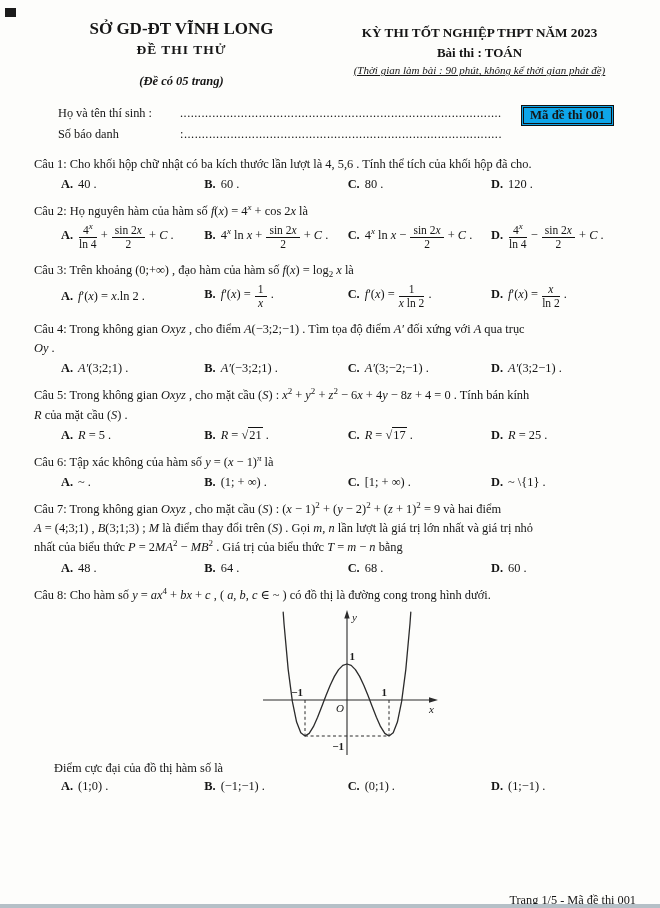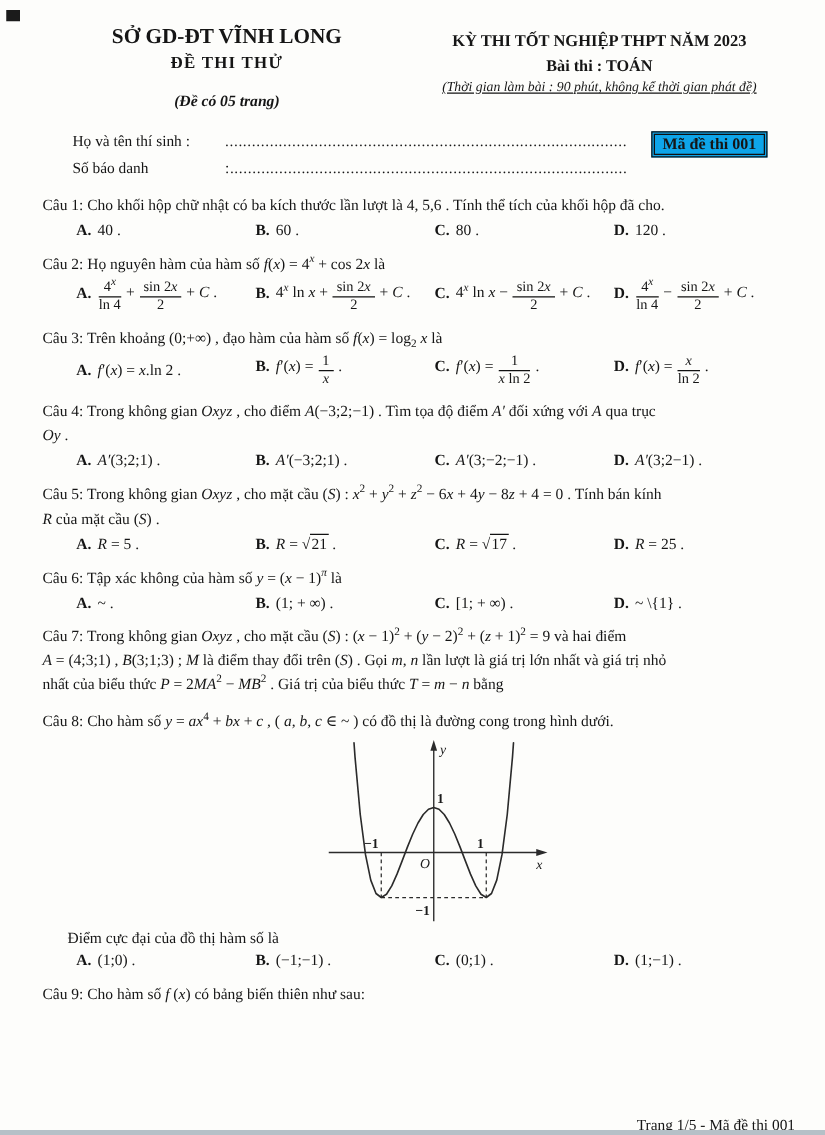--- a/index.html
+++ b/index.html
@@ -134,20 +134,26 @@
         <div class="q-stem"><span class="q-label">Câu 6:</span> <span>Tập xác không của hàm số </span><span class="it">y</span><span> = (</span><span class="it">x</span><span> − 1)</span><sup><span class="it">π</span></sup><span> là</span></div>
         <div class="opts">
           <span class="opt"><span class="opt-key">A.</span><span>~ .</span></span>
           <span class="opt"><span class="opt-key">B.</span><span>(1; + ∞) .</span></span>
           <span class="opt"><span class="opt-key">C.</span><span>[1; + ∞) .</span></span>
           <span class="opt"><span class="opt-key">D.</span><span>~ \{1} .</span></span>
         </div>
       </div>
       <div class="q">
         <div class="q-stem"><span class="q-label">Câu 7:</span> <span>Trong không gian </span><span class="it">Oxyz</span><span> , cho mặt cầu (</span><span class="it">S</span><span>) : (</span><span class="it">x</span><span> − 1)</span><sup><span>2</span></sup><span> + (</span><span class="it">y</span><span> − 2)</span><sup><span>2</span></sup><span> + (</span><span class="it">z</span><span> + 1)</span><sup><span>2</span></sup><span> = 9 và hai điểm</span><br><span class="it">A</span><span> = (4;3;1) , </span><span class="it">B</span><span>(3;1;3) ; </span><span class="it">M</span><span> là điểm thay đổi trên (</span><span class="it">S</span><span>) . Gọi </span><span class="it">m</span><span>, </span><span class="it">n</span><span> lần lượt là giá trị lớn nhất và giá trị nhỏ</span><br><span>nhất của biểu thức </span><span class="it">P</span><span> = 2</span><span class="it">MA</span><sup><span>2</span></sup><span> − </span><span class="it">MB</span><sup><span>2</span></sup><span> . Giá trị của biểu thức </span><span class="it">T</span><span> = </span><span class="it">m</span><span> − </span><span class="it">n</span><span> bằng</span></div>
+        <div class="opts">
+          <span class="opt"><span class="opt-key">A.</span><span>48 .</span></span>
+          <span class="opt"><span class="opt-key">B.</span><span>64 .</span></span>
+          <span class="opt"><span class="opt-key">C.</span><span>68 .</span></span>
+          <span class="opt"><span class="opt-key">D.</span><span>60 .</span></span>
+        </div>
       </div>
     </div>
 
   <div class="q">
     <div class="q-stem" id="q8-stem"><span class="q-label">Câu 8:</span> <span>Cho hàm số </span><span class="it">y</span><span> = </span><span class="it">ax</span><sup><span>4</span></sup><span> + </span><span class="it">bx</span><span> + </span><span class="it">c</span><span> , ( </span><span class="it">a</span><span>, </span><span class="it">b</span><span>, </span><span class="it">c</span><span> ∈ ~ ) có đồ thị là đường cong trong hình dưới.</span></div>
     <div class="fig">
       <svg width="200" height="150" viewBox="0 0 200 150">
         <line class="ax" x1="16" y1="92" x2="187" y2="92"></line>
         <polygon points="191,92 182,89.2 182,94.8" fill="#2b2b2b"></polygon>
         <line class="ax" x1="100" y1="147" x2="100" y2="7"></line>
@@ -167,23 +173,18 @@
     <div id="q8-opts">
         <div class="opts">
           <span class="opt"><span class="opt-key">A.</span><span>(1;0) .</span></span>
           <span class="opt"><span class="opt-key">B.</span><span>(−1;−1) .</span></span>
           <span class="opt"><span class="opt-key">C.</span><span>(0;1) .</span></span>
           <span class="opt"><span class="opt-key">D.</span><span>(1;−1) .</span></span>
         </div>
       </div>
   </div>
 
-  <div id="qlist2">
-      <div class="q">
-        <div class="q-stem"><span class="q-label">Câu 9:</span> <span>Cho hàm số </span><span class="it">f</span><span> (</span><span class="it">x</span><span>) có bảng biến thiên như sau:</span></div>
-      </div>
-    </div>
 
   <div class="footer">Trang 1/5 - Mã đề thi 001</div>
 </div>
 
 <div class="artifact-topleft"></div>
 <div class="bottom-strip"></div>
 
 </body></html>

